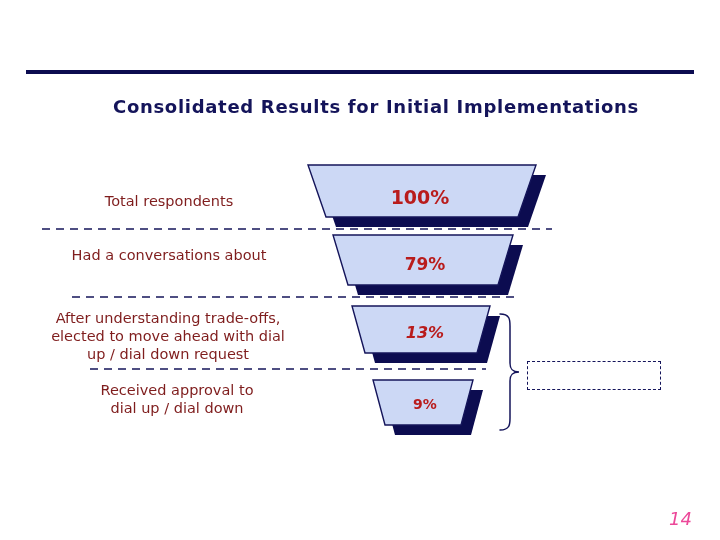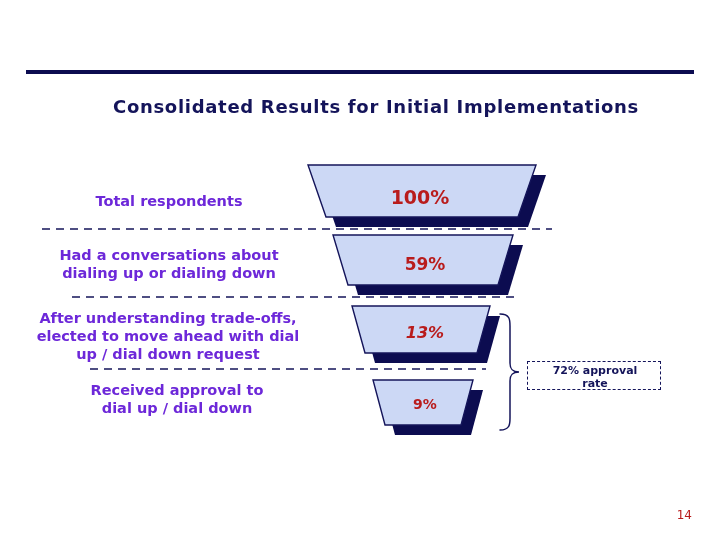--- a/index.html
+++ b/index.html
@@ -65,22 +65,22 @@
     height: 540px;
     pointer-events: none;
   }
 
   
   .stage-label {
     position: absolute;
     text-align: center;
     font-size: 14.5px;
     line-height: 18px;
-    color: #6d28d9;
-    font-weight: 700;
+    color: #7f1d1d;
+    font-weight: 400;
   }
   #stage-label-0 { left: 40px;  top: 192px; width: 258px; }
   #stage-label-1 { left: 40px;  top: 246px; width: 258px; }
   #stage-label-2 { left: 22px;  top: 309px; width: 292px; }
   #stage-label-3 { left: 52px;  top: 381px; width: 250px; }
 
   
   .stage-value {
     position: absolute;
     text-align: center;
@@ -112,22 +112,23 @@
     font-weight: bold;
     line-height: 13px;
     color: #14145a;
   }
 
   
   #page-number {
     position: absolute;
     right: 28px;
     top: 508px;
-    font-size: 12px;
-    color: #b91c1c;
+    font-size: 18px;
+    color: #ec4899;
+    font-style: italic;
   }
   #copyright {
     position: absolute;
     left: 29px;
     top: 522px;
     font-size: 6.5px;
     letter-spacing: 0.25px;
     color: #14145a;
     white-space: nowrap;
   }
@@ -173,38 +174,33 @@
              C 513,372 510,374 510,381
              L 510,418
              C 510,424 510,430 500,430" fill="none" stroke="#14145a" stroke-width="1.5" stroke-linecap="round"></path>
   </svg>
 
   <div class="stage-label" id="stage-label-0">
     <div>Total respondents</div>
   </div>
   <div class="stage-label" id="stage-label-1">
     <div>Had a conversations about</div>
-    <div>dialing up or dialing down</div>
   </div>
   <div class="stage-label" id="stage-label-2">
     <div>After understanding trade-offs,</div>
     <div>elected to move ahead with dial</div>
     <div>up / dial down request</div>
   </div>
   <div class="stage-label" id="stage-label-3">
     <div>Received approval to</div>
     <div>dial up / dial down</div>
   </div>
 
   <div class="stage-value" id="stage-value-0">100%</div>
-  <div class="stage-value" id="stage-value-1">59%</div>
+  <div class="stage-value" id="stage-value-1">79%</div>
   <div class="stage-value" id="stage-value-2">13%</div>
   <div class="stage-value" id="stage-value-3">9%</div>
 
   <div id="callout-box"></div>
-  <div id="callout-text">
-    <div>72% approval</div>
-    <div>rate</div>
-  </div>
 
   <div id="page-number">14</div>
 
 </div>
 
 </body></html>

